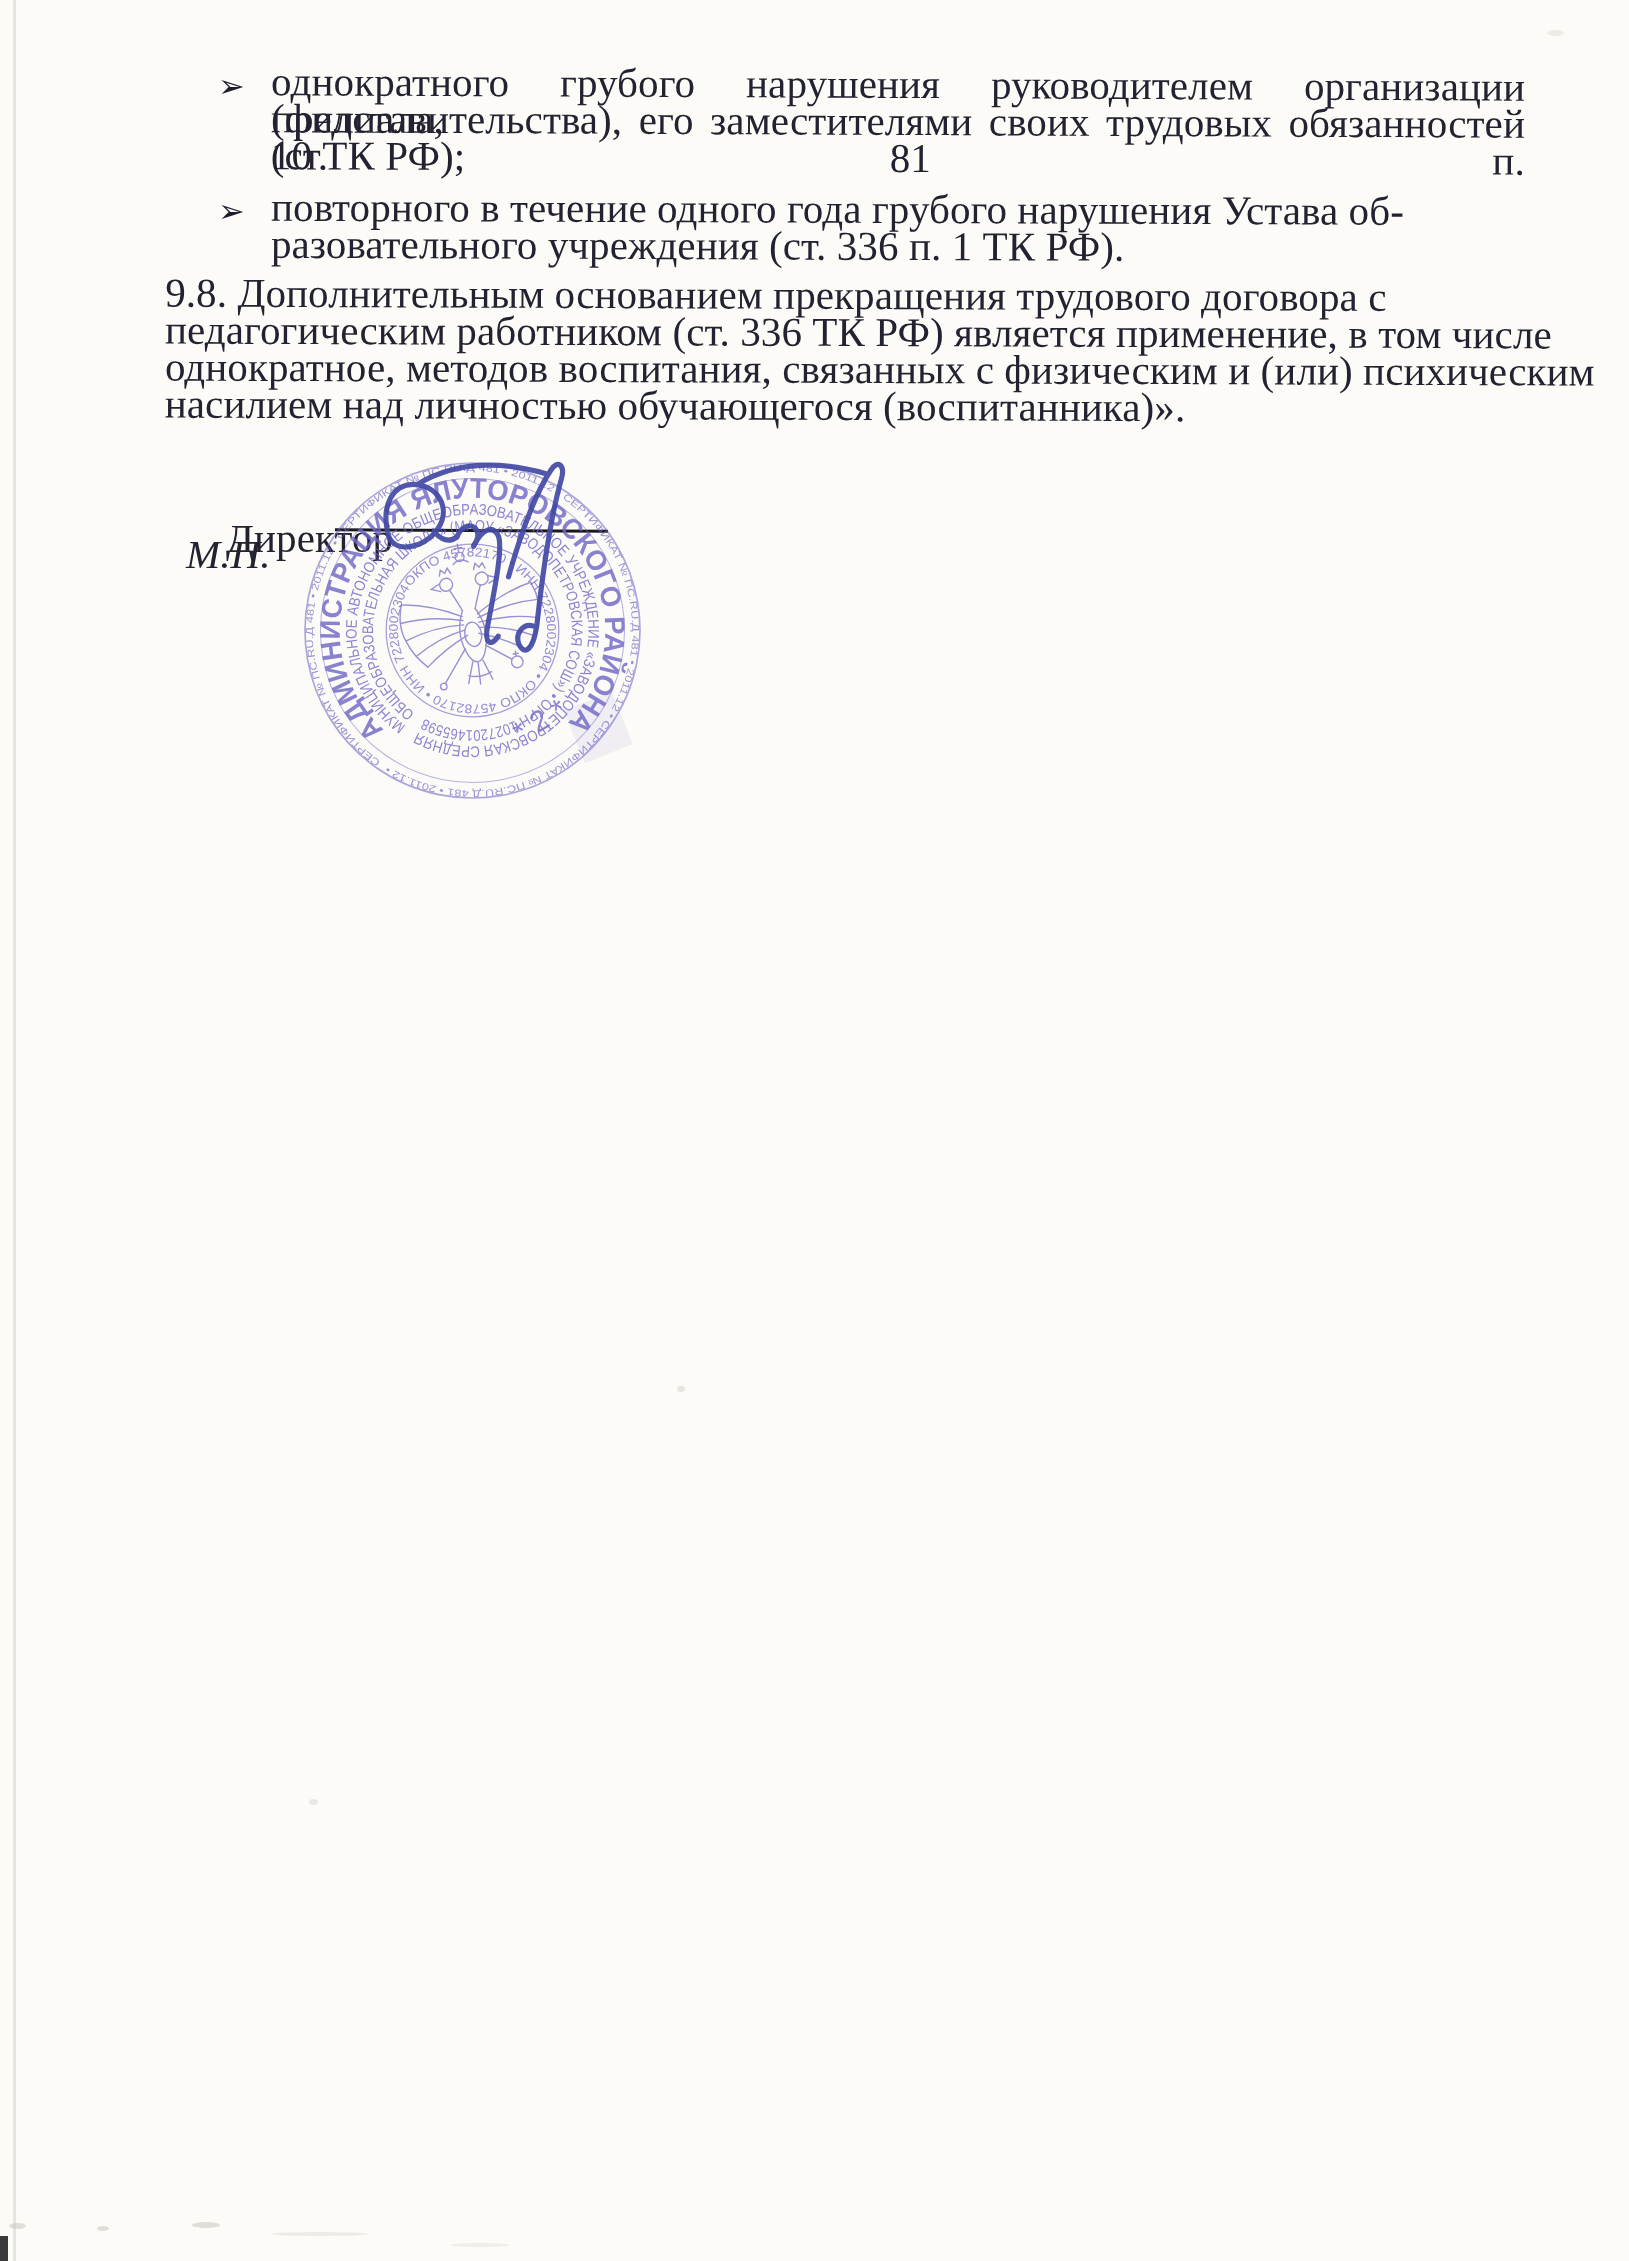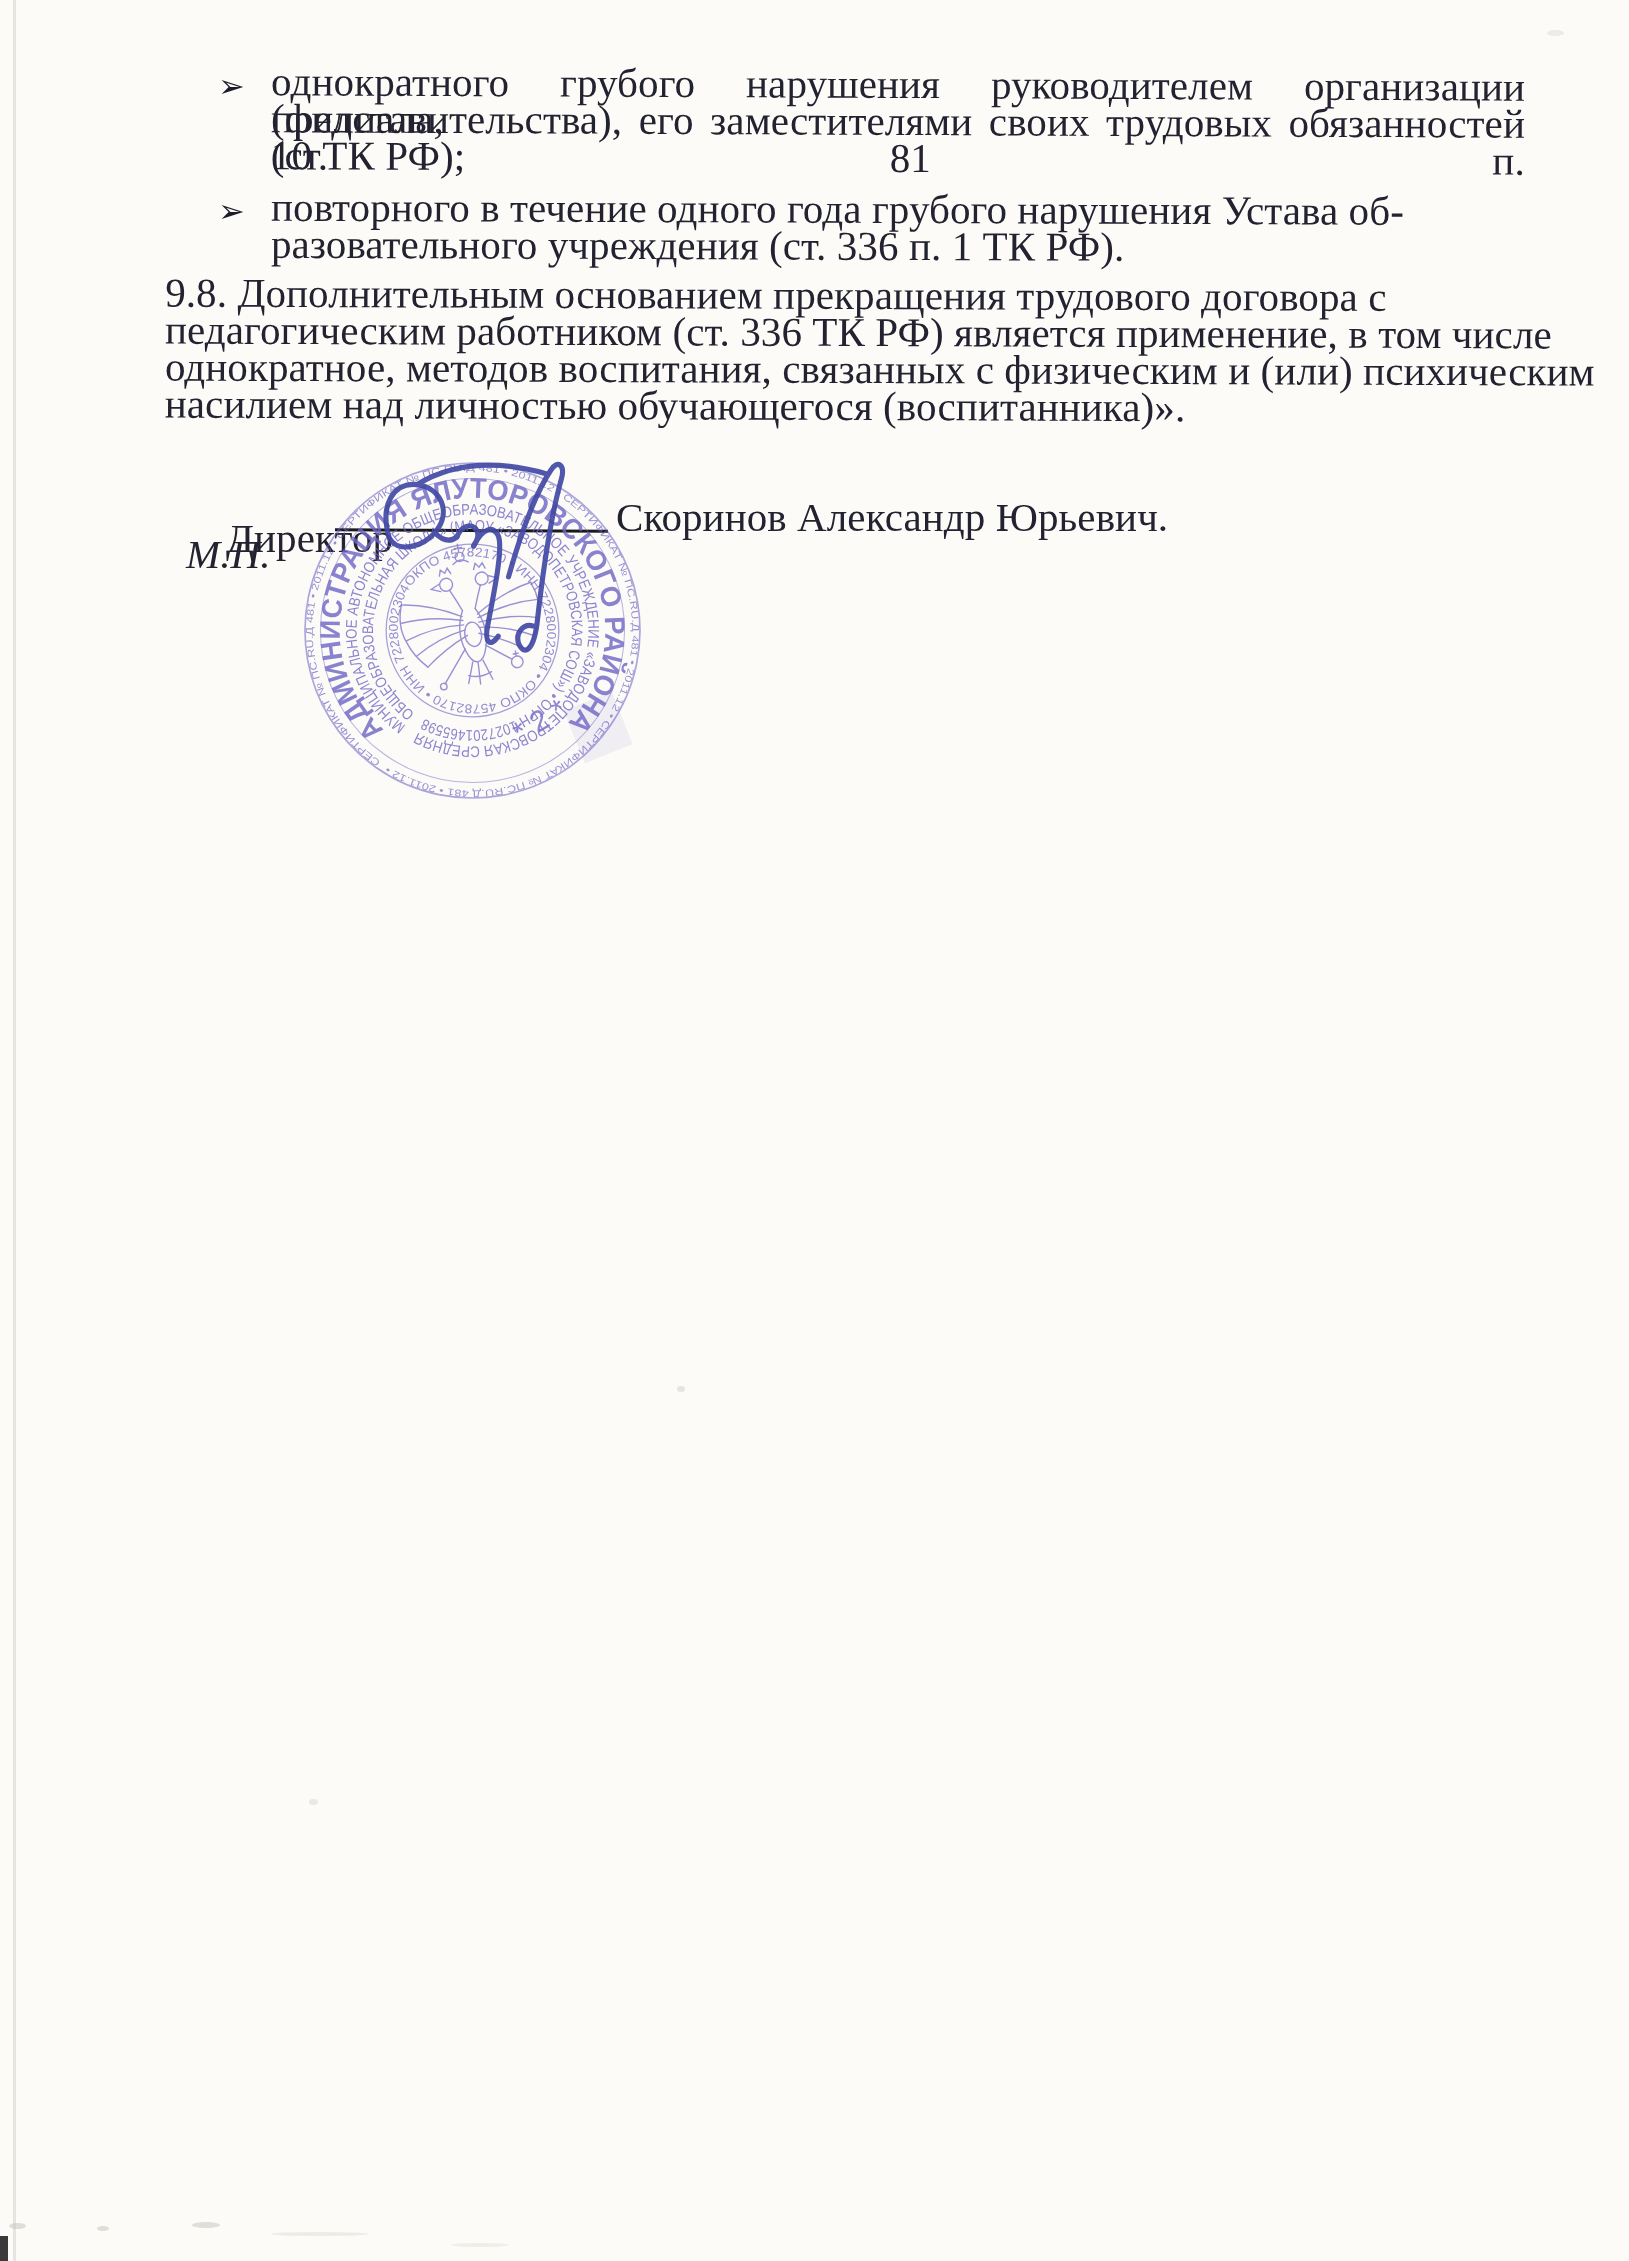--- a/index.html
+++ b/index.html
@@ -65,21 +65,20 @@
 
   <div class="abs" style="left:165px;top:277px;width:1373px;transform:rotate(.2deg);">
     <div class="line">9.8. Дополнительным основанием прекращения трудового договора с</div>
     <div class="line">педагогическим работником (ст. 336 ТК РФ) является применение, в том числе</div>
     <div class="line">однократное, методов воспитания, связанных с физическим и (или) психическим</div>
     <div class="line">насилием над личностью обучающегося (воспитанника)».</div>
   </div>
 
   <div class="abs line" style="left:186px;top:520px;margin-left:40px;">Директор</div>
   <div class="dirline" style="left:335px;top:529px;width:273px;transform:rotate(.3deg);"></div>
-  <div class="abs line" style="left:616px;top:499px;">Скоринов Александр Юрьевич.</div>
   <div class="abs line" style="left:186px;top:536px;font-style:italic;">М.П.</div>
 
   <svg class="stamp-svg" style="left:296px;top:454px;" width="353" height="353" viewBox="0 0 548 548">
     <defs>
       <path id="rp248" d="M 98.6 449.4 A 248 248 0 0 1 449.4 98.6 A 248 248 0 0 1 98.6 449.4"></path>
       <path id="rp206" d="M 128.3 419.7 A 206 206 0 0 1 419.7 128.3 A 206 206 0 0 1 128.3 419.7"></path>
       <path id="rp180" d="M 146.7 401.3 A 180 180 0 0 1 401.3 146.7 A 180 180 0 0 1 146.7 401.3"></path>
       <path id="rp156" d="M 163.7 384.3 A 156 156 0 0 1 384.3 163.7 A 156 156 0 0 1 163.7 384.3"></path>
       <path id="rp118" d="M 190.6 357.4 A 118 118 0 0 1 357.4 190.6 A 118 118 0 0 1 190.6 357.4"></path>
     </defs>

